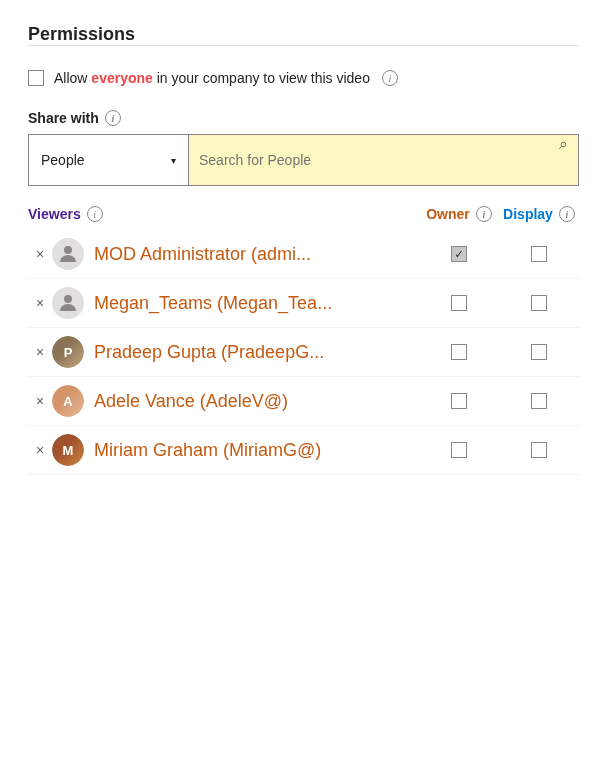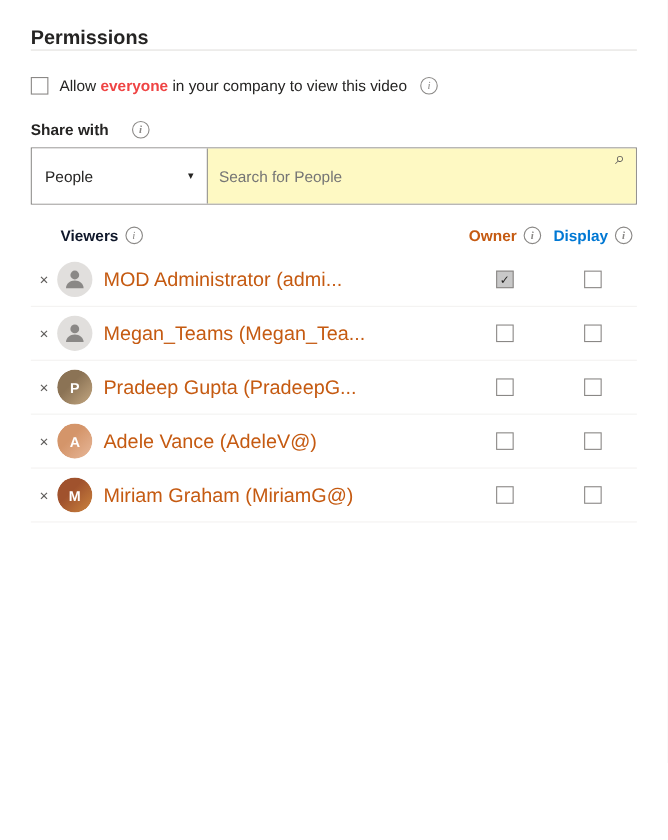--- a/index.html
+++ b/index.html
@@ -67,21 +67,21 @@
     }
     .share-with-section {
       margin-bottom: 20px;
     }
     .share-with-label {
       font-size: 14px;
       color: #252423;
       margin-bottom: 8px;
       display: flex;
       align-items: center;
-      gap: 19px;
+      gap: 4px;
       font-weight: 600;
     }
     .share-with-controls {
       display: flex;
       border: 1px solid #8a8886;
       height: 52px;
     }
     .people-dropdown {
       display: flex;
       align-items: center;
@@ -127,23 +127,22 @@
       margin-bottom: 8px;
     }
     .viewers-header-left {
       display: flex;
       align-items: center;
       gap: 4px;
       flex: 1;
     }
     .viewers-header-label {
       font-size: 14px;
-      color: #0f172a;
-      font-weight: 600;
-      margin-left: 27px;
+      color: #4c1d95;
+      font-weight: 600;
     }
     .owner-header {
       font-size: 14px;
       color: #c55a11;
       font-weight: 600;
       width: 80px;
       text-align: left;
       display: flex;
       align-items: center;
       gap: 4px;

